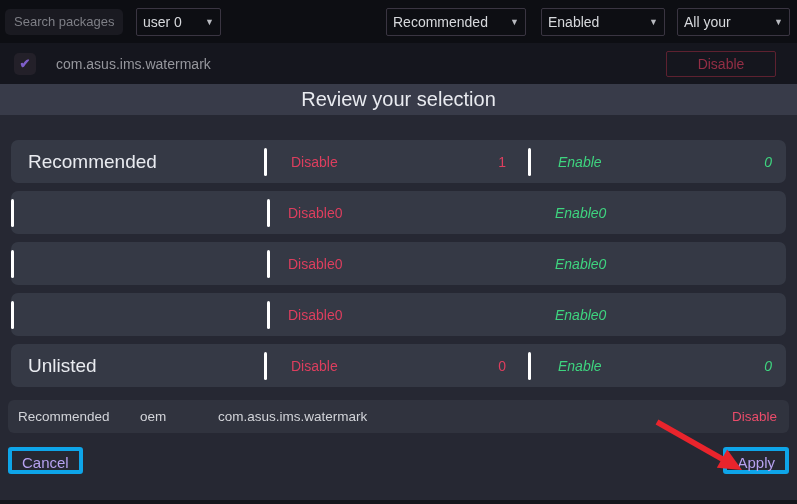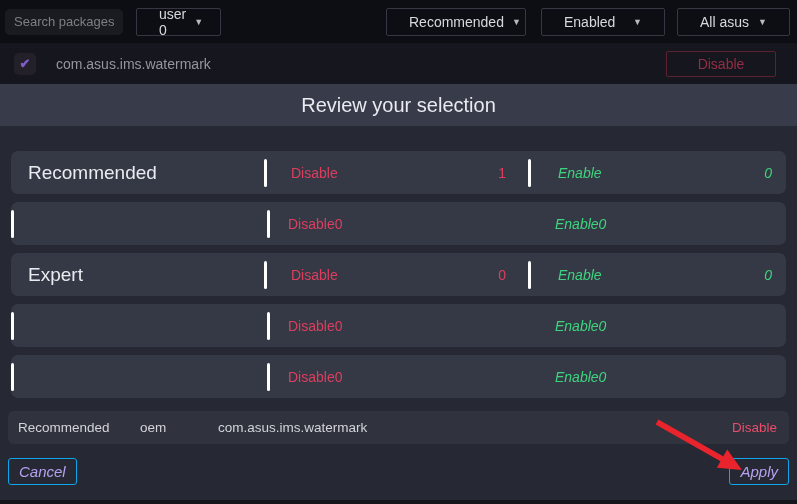--- a/index.html
+++ b/index.html
@@ -20,22 +20,22 @@
   .search-input {
     width: 118px; height: 26px;
     background: #1a1a21; border: 0; border-radius: 5px;
     color: #c9cace; padding: 0 9px; font-size: 13px;
     font-family: inherit; outline: none;
   }
   .search-input::placeholder { color: #7e7f86; }
   .dd {
     height: 28px; border: 1px solid #3a3542; border-radius: 2px;
     display: flex; align-items: center;
-    padding: 0 22px; color: #d7d9dd; font-size: 14px;
-    background: transparent; cursor: default;
+    padding: 0 6px; color: #d7d9dd; font-size: 14px;
+    background: transparent; cursor: default; text-align: right;
   }
   .dd .chev { margin-left: auto; font-size: 9px; color: #b8bac0; padding-left: 8px; }
   .dd-user { width: 85px; margin-left: 13px; }
   .dd-f1 { width: 140px; margin-left: auto; }
   .dd-f2 { width: 124px; margin-left: 15px; }
   .dd-f3 { width: 113px; margin-left: 12px; }
 
   
   .pkg-row {
     height: 41px; background: #15161e;
@@ -50,21 +50,21 @@
   .pkg-name { margin-left: 20px; color: #96979d; font-size: 14px; }
   .btn-disable-top {
     margin-left: auto; margin-right: 7px;
     width: 110px; height: 26px;
     background: transparent; border: 1px solid #5e2130; border-radius: 2px;
     color: #942e45; font-size: 14px; font-family: inherit; cursor: default;
   }
 
   
   .modal-header {
-    height: 42px; background: #383b49;
+    height: 31px; background: #383b49;
     display: flex; align-items: center; justify-content: center;
     color: #e9ebf0; font-size: 20px;
   }
   .modal-body { padding-top: 25px; }
 
   .cat-row {
     height: 43px; margin: 0 11px 8px;
     background: #353945; border-radius: 7px;
     display: grid; grid-template-columns: 253px 3px 261px 3px 1fr;
     align-items: center;
@@ -89,23 +89,23 @@
   .sel-pkg { flex: 1; }
   .sel-action { color: #ea4c6a; }
 
   .footer {
     margin-top: 14px;
     display: flex; justify-content: space-between;
     padding: 0 8px;
   }
   .btn-footer {
     background: transparent;
-    border: 1px solid #0ea5e9; border-radius: 3px;
+    border: 4px solid #0ea5e9; border-radius: 3px;
     color: #b7a1f0; font-size: 15px; font-family: inherit;
-    padding: 3px 10px; height: 27px; cursor: default; font-style: italic;
+    padding: 3px 10px; height: 27px; cursor: default;
   }
 
   .bottom-strip {
     position: absolute; left: 0; bottom: 0;
     width: 100%; height: 4px; background: #15161c;
   }
 
   .arrow-svg {
     position: absolute; left: 0; top: 0;
     width: 797px; height: 504px;
@@ -123,21 +123,21 @@
   </div>
   <div class="dd dd-f1">
     <span>Recommended</span>
     <span class="chev">▼</span>
   </div>
   <div class="dd dd-f2">
     <span>Enabled</span>
     <span class="chev">▼</span>
   </div>
   <div class="dd dd-f3">
-    <span>All asus</span>
+    <span>All your</span>
     <span class="chev">▼</span>
   </div>
 </div>
 
 <div class="pkg-row">
   <div class="checkbox">
     <span>✔</span>
   </div>
   <span class="pkg-name">com.asus.ims.watermark</span>
   <button class="btn-disable-top">Disable</button>
@@ -170,47 +170,47 @@
         <span class="t-red">0</span>
       </div>
       <span class="sep"></span>
       <div class="pair pair-enable">
         <span class="t-green">Enable</span>
         <span class="t-green">0</span>
       </div>
     </div>
 
     <div class="cat-row">
-      <span class="cat-name">Expert</span>
-      <span class="sep"></span>
-      <div class="pair pair-disable">
-        <span class="t-red">Disable</span>
-        <span class="t-red">0</span>
-      </div>
-      <span class="sep"></span>
-      <div class="pair pair-enable">
-        <span class="t-green">Enable</span>
-        <span class="t-green">0</span>
-      </div>
-    </div>
-
-    <div class="cat-row">
-      <span class="sep"></span>
-      <div class="pair pair-disable">
-        <span class="t-red">Disable</span>
-        <span class="t-red">0</span>
-      </div>
-      <span class="sep"></span>
-      <div class="pair pair-enable">
-        <span class="t-green">Enable</span>
-        <span class="t-green">0</span>
-      </div>
-    </div>
-
-    <div class="cat-row">
+      <span class="sep"></span>
+      <div class="pair pair-disable">
+        <span class="t-red">Disable</span>
+        <span class="t-red">0</span>
+      </div>
+      <span class="sep"></span>
+      <div class="pair pair-enable">
+        <span class="t-green">Enable</span>
+        <span class="t-green">0</span>
+      </div>
+    </div>
+
+    <div class="cat-row">
+      <span class="sep"></span>
+      <div class="pair pair-disable">
+        <span class="t-red">Disable</span>
+        <span class="t-red">0</span>
+      </div>
+      <span class="sep"></span>
+      <div class="pair pair-enable">
+        <span class="t-green">Enable</span>
+        <span class="t-green">0</span>
+      </div>
+    </div>
+
+    <div class="cat-row">
+      <span class="cat-name">Unlisted</span>
       <span class="sep"></span>
       <div class="pair pair-disable">
         <span class="t-red">Disable</span>
         <span class="t-red">0</span>
       </div>
       <span class="sep"></span>
       <div class="pair pair-enable">
         <span class="t-green">Enable</span>
         <span class="t-green">0</span>
       </div>

